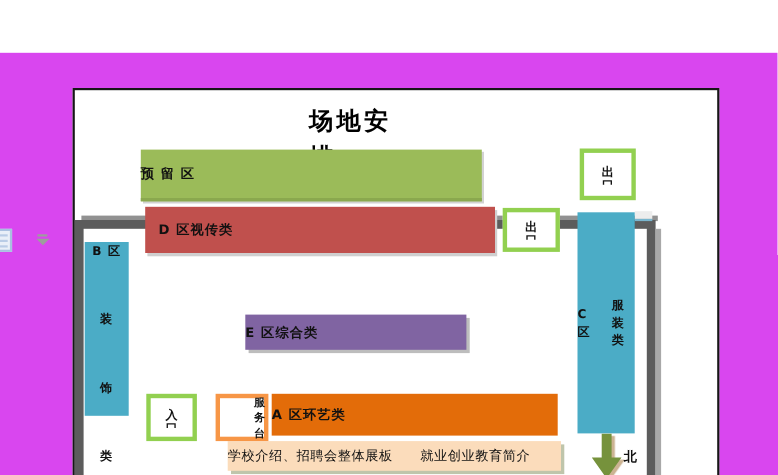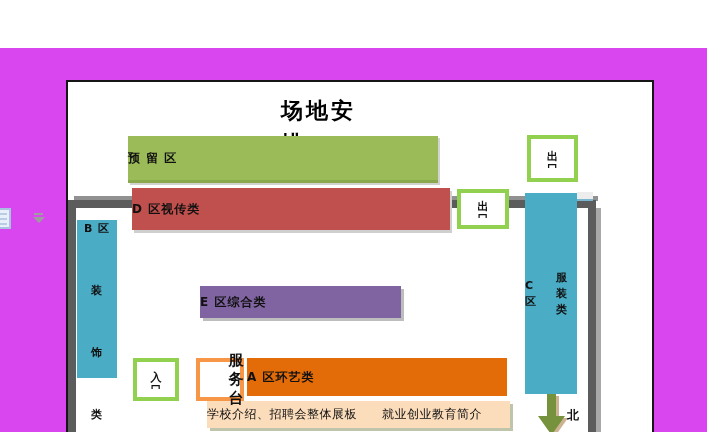--- a/index.html
+++ b/index.html
@@ -23,36 +23,36 @@
   .venue-shadow-r{left:596px;top:160px;width:5px;height:233px;background:#a8a8a8;}
   .shape-handle{left:577px;top:144px;width:16px;height:7px;background:#ededed;}
   .shape-handle-line{left:577px;top:151px;width:16px;height:2px;background:#7ab6ce;}
 
   
   .title{left:281px;top:46px;width:140px;color:#000;font-size:22px;line-height:33px;font-weight:bold;letter-spacing:3px;z-index:1;}
 
   
   .zone{display:flex;align-items:center;justify-content:flex-start;color:#111;font-weight:bold;font-size:12px;letter-spacing:1px;z-index:2;}
   .z-reserved{left:128px;top:88px;width:310px;height:47px;background:#9BBB59;box-shadow:2px 2px 0 #d2d2d2;border-bottom:3px solid #8aa84e;}
-  .z-d{left:132px;top:140px;width:318px;height:42px;background:#C0504D;box-shadow:2px 3px 0 #cfcfcf;}
-  .z-e{left:200px;top:238px;width:201px;height:32px;background:#8064A2;box-shadow:3px 3px 0 #bdbdbd;}
+  .z-d{left:132px;top:140px;width:318px;height:42px;background:#C0504D;box-shadow:2px 3px 0 #cfcfcf;padding-left:12px;}
+  .z-e{left:223px;top:238px;width:201px;height:32px;background:#8064A2;box-shadow:3px 3px 0 #bdbdbd;}
   .z-a{left:247px;top:310px;width:260px;height:38px;background:#E36C09;}
   .z-b{left:77px;top:172px;width:40px;height:158px;background:#4BACC6;flex-direction:column;line-height:18px;font-size:11px;gap:44px;}
   .z-c{left:525px;top:145px;width:52px;height:201px;background:#4BACC6;flex-direction:row;gap:16px;font-size:11px;line-height:16px;}
 
   
   .gate{background:#fff;border:4px solid #92D050;display:flex;flex-direction:column;align-items:center;justify-content:center;color:#111;font-weight:bold;font-size:11px;z-index:3;}
   .gate .c1{display:block;line-height:13px;}
   .gate .c2{display:block;height:5px;overflow:hidden;line-height:11px;font-size:11px;}
   .g-exit-top{left:527px;top:87px;width:51px;height:47px;}
   .g-exit-mid{left:457px;top:141px;width:52px;height:40px;}
   .g-entrance{left:133px;top:310px;width:46px;height:43px;}
 
   
-  .service{left:196px;top:310px;width:48px;height:43px;background:#fff;border:4px solid #F79646;display:flex;align-items:center;justify-content:center;font-size:15px;font-weight:bold;color:#111;z-index:3;padding-left:32px;}
+  .service{left:196px;top:310px;width:48px;height:43px;background:#fff;border:4px solid #F79646;display:flex;align-items:center;justify-content:center;font-size:10px;font-weight:bold;color:#111;z-index:3;padding-left:32px;}
 
   
   .band{left:207px;top:353px;width:303px;height:27px;background:#FBDCBB;box-shadow:3px 3px 0 #bfc5ab;display:flex;align-items:center;font-size:12px;font-weight:normal;color:#111;letter-spacing:.5px;z-index:2;}
 
   
   .north-arrow{left:536px;top:346px;width:32px;height:44px;z-index:3;filter:drop-shadow(3px 2px 0 #ccb392);}
   .north-label{left:567px;top:359px;font-size:12px;font-weight:bold;color:#111;z-index:3;}
 </style>
 </head>
 <body>

